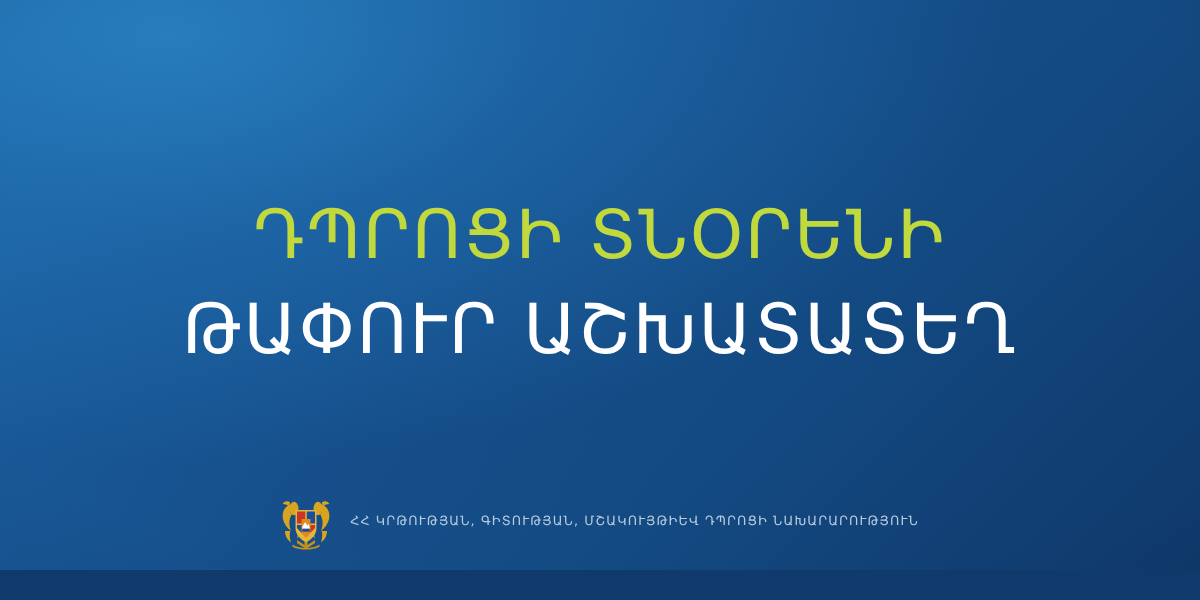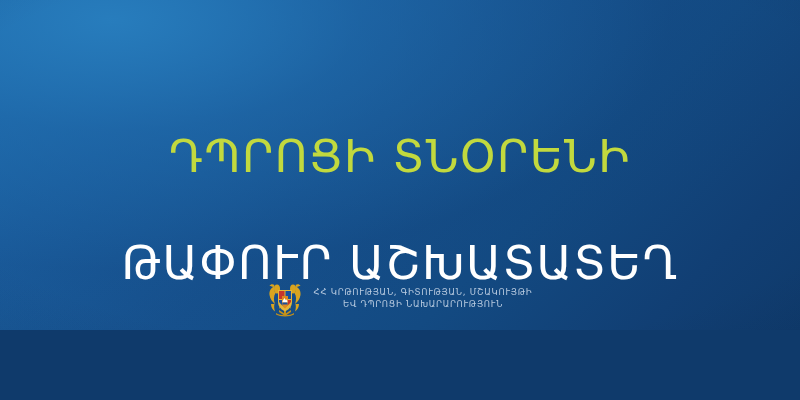--- a/index.html
+++ b/index.html
@@ -3,21 +3,21 @@
 <meta charset="utf-8">
 <style>
   html, body {
     margin: 0;
     padding: 0;
     background: #0f3a6b;
   }
   #banner {
     position: relative;
     width: 800px;
-    height: 330px;
+    height: 380px;
     overflow: hidden;
     font-family: "DejaVu Sans", "Liberation Sans", sans-serif;
     
     background:
       radial-gradient(120% 130% at 14% 6%, rgba(40,126,190,0.95) 0%, rgba(33,110,175,0.55) 26%, rgba(20,70,130,0.12) 58%, rgba(16,58,110,0) 74%),
       linear-gradient(135deg, #1e6cae 0%, #1a5c9c 22%, #16508c 44%, #134a82 66%, #113f74 86%, #0f3a6b 100%);
   }
   
   #banner::after {
     content: "";
@@ -36,21 +36,21 @@
   }
   .hl-line {
     display: block;
     font-size: 45px;
     line-height: 62px;
     letter-spacing: 1.5px;
     font-weight: 400;
     white-space: nowrap;
   }
   .hl-line-1 { color: #c2d93e; }
-  .hl-line-2 { color: #ffffff; font-size: 46px; margin-top: 44px; }
+  .hl-line-2 { color: #ffffff; font-size: 46px; }
 
   
   #footer {
     position: absolute;
     left: 0;
     right: 0;
     bottom: 6px;
     height: 52px;
     display: flex;
     align-items: center;
@@ -59,21 +59,21 @@
     z-index: 2;
   }
   #emblem {
     width: 34px;
     height: 38px;
     flex: 0 0 auto;
     display: block;
   }
   #ministry-text {
     display: flex;
-    flex-direction: column;
+    flex-direction: row;
     justify-content: center;
     line-height: 12px;
   }
   .min-line {
     color: #b9cbe0;
     font-size: 8.5px;
     letter-spacing: 0.75px;
     white-space: nowrap;
     text-align: center;
   }

